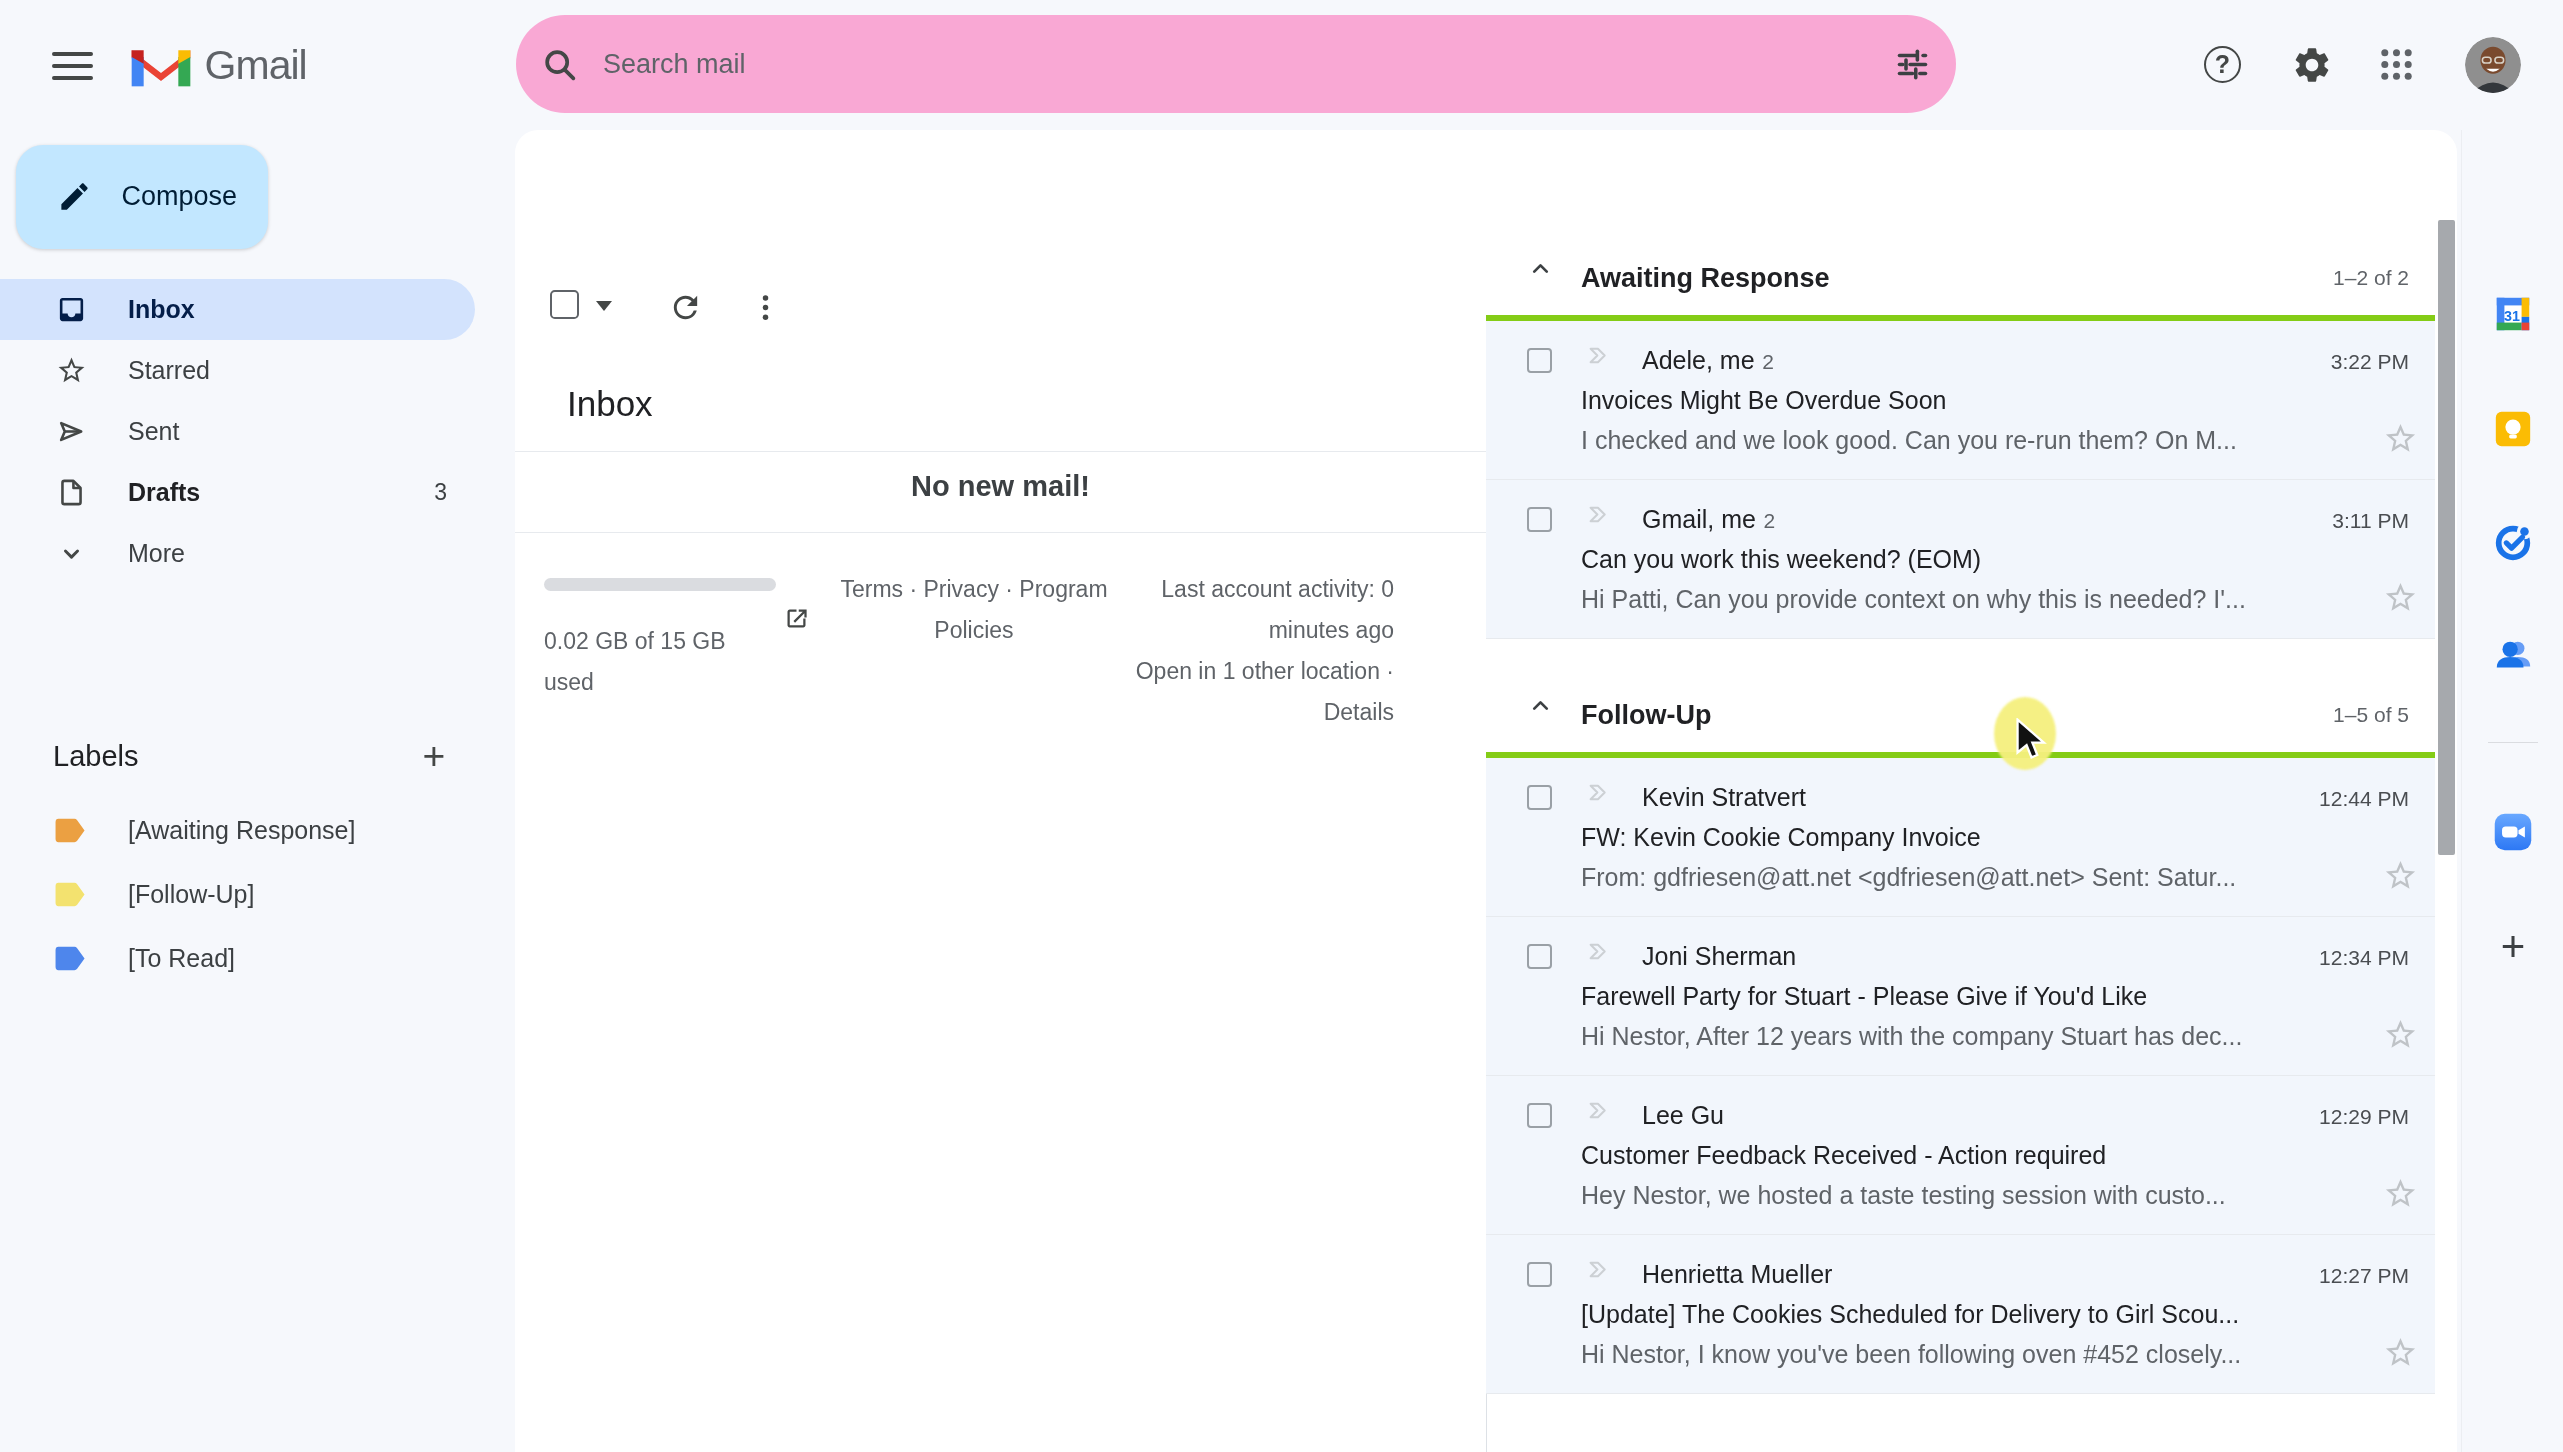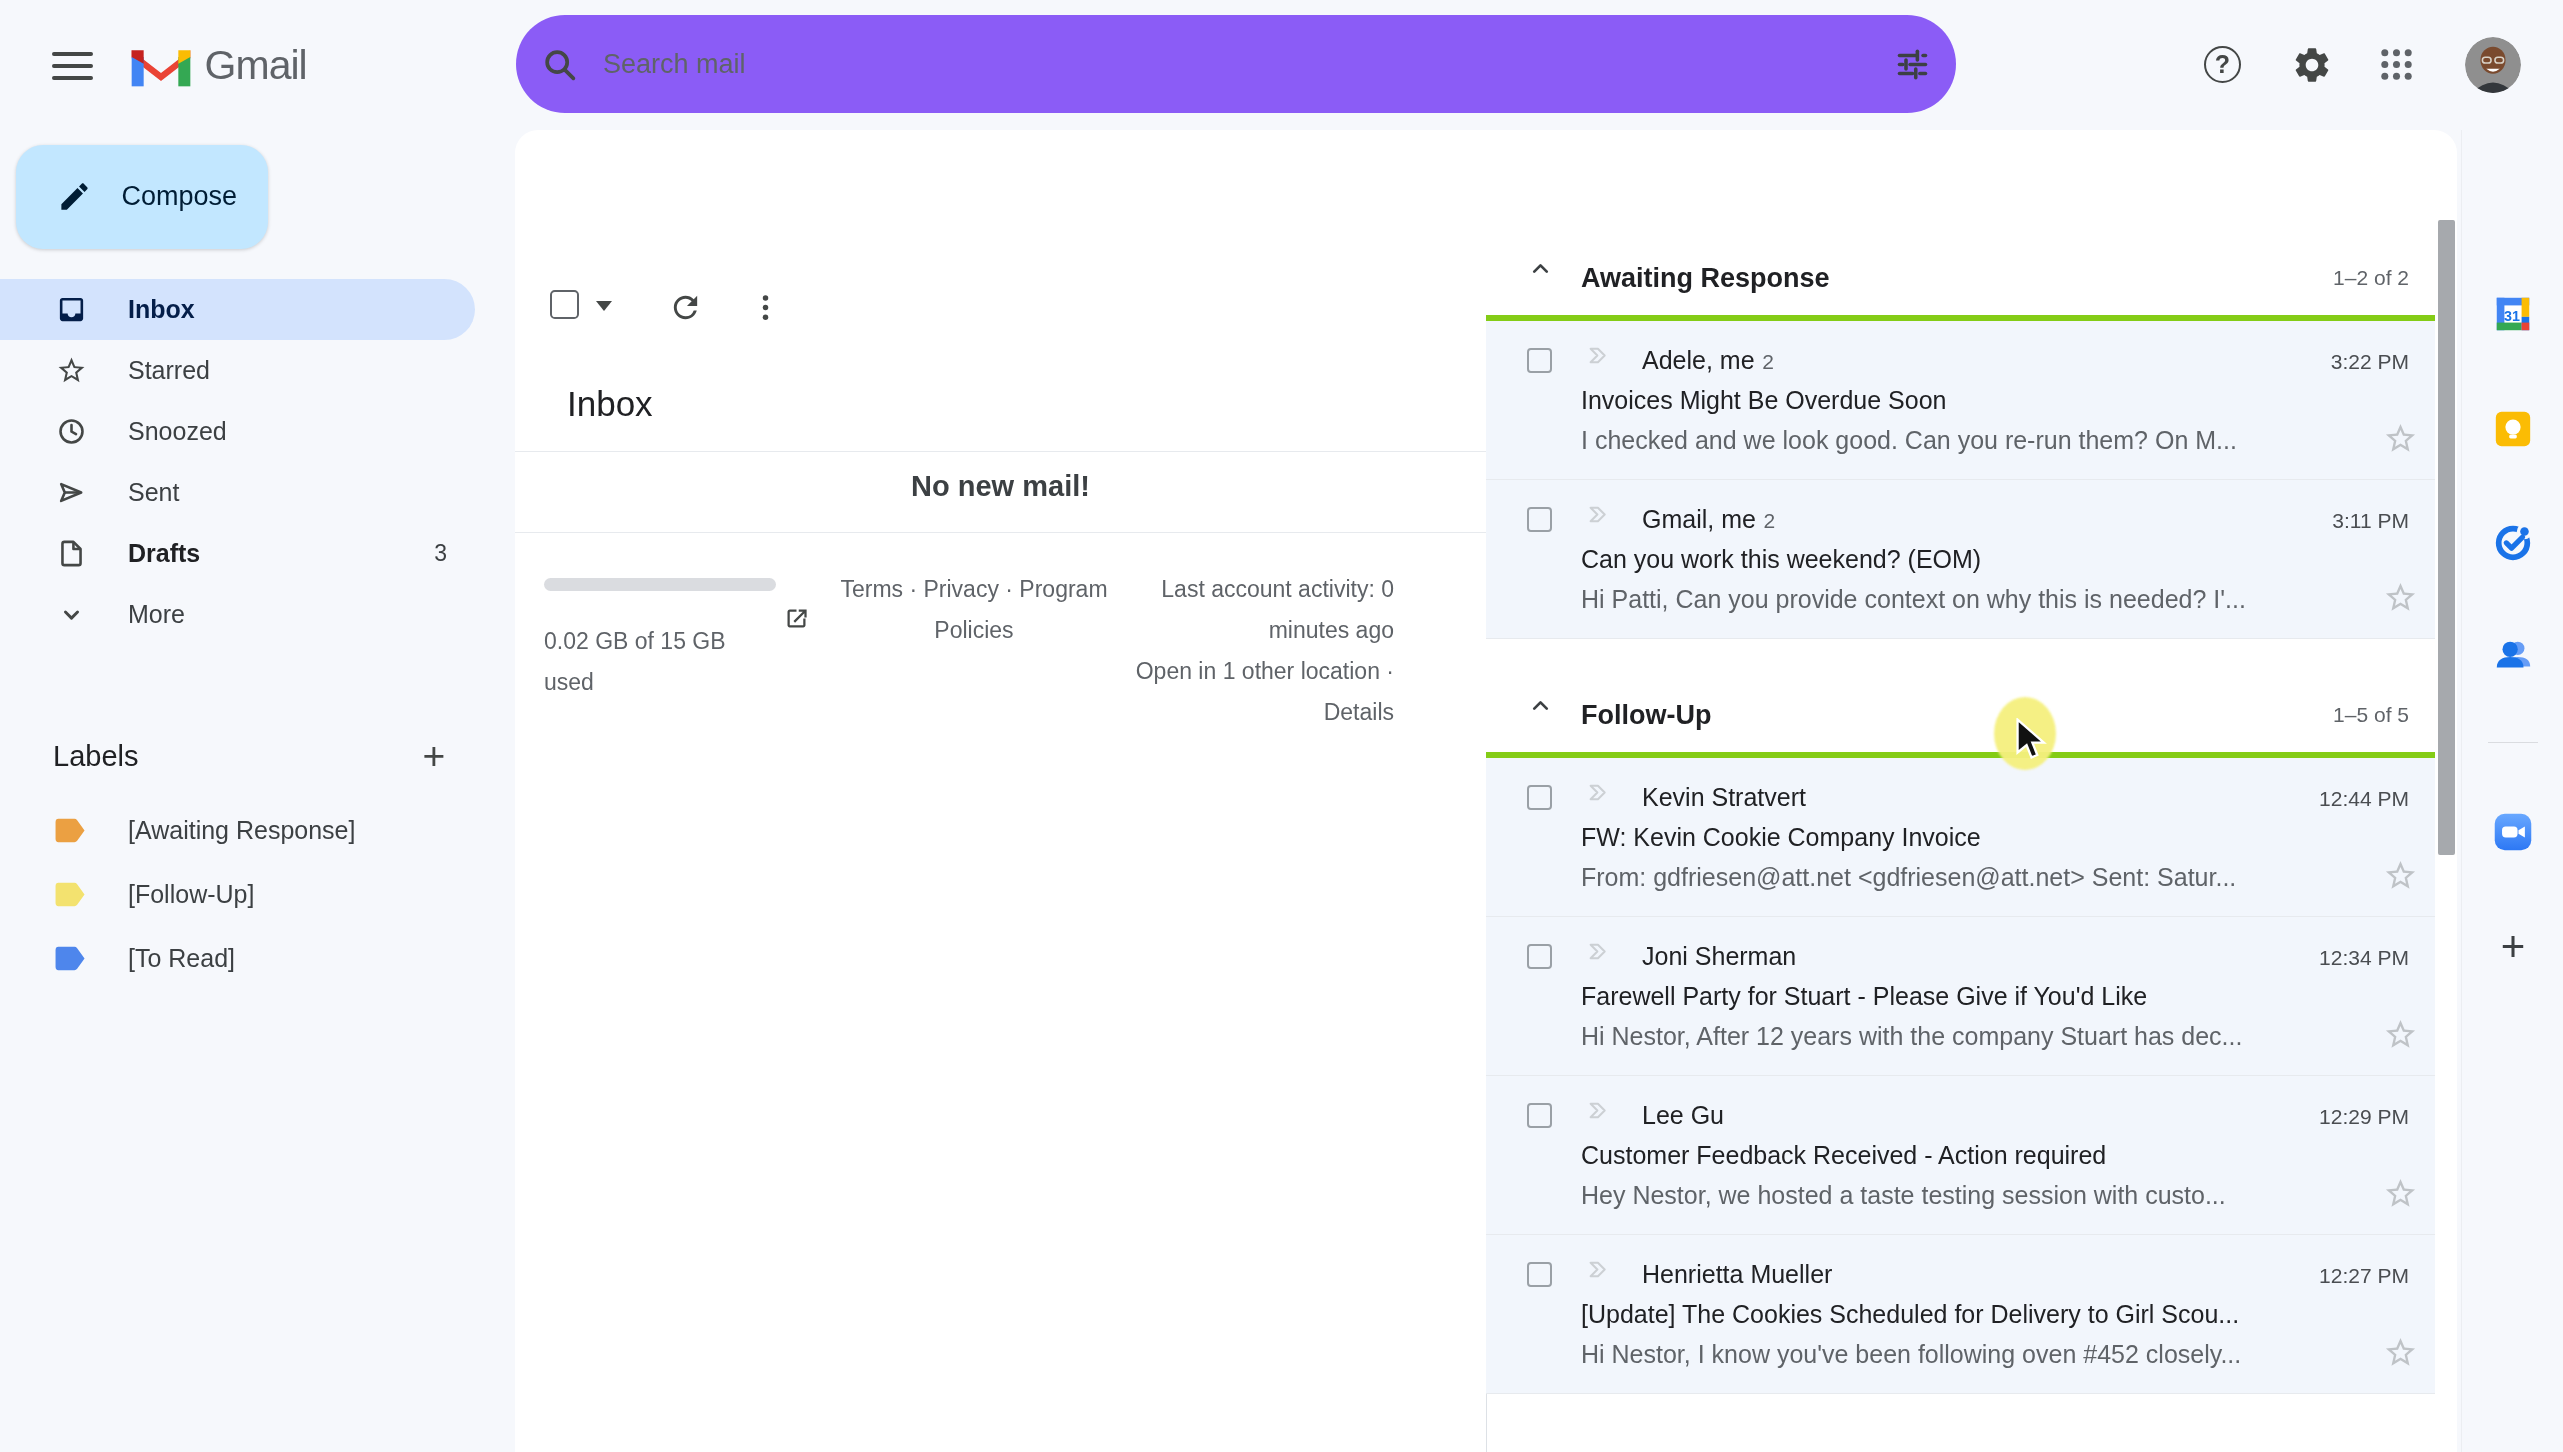--- a/index.html
+++ b/index.html
@@ -6,21 +6,21 @@
   html,body { width:2563px; height:1452px; overflow:hidden; }
   body { background:#f6f8fc; font-family:"Liberation Sans", sans-serif; color:#202124; position:relative; }
 
   
   #topbar { position:absolute; left:0; top:0; width:2563px; height:130px; }
   #hamburger { position:absolute; left:42px; top:39px; width:62px; height:54px; cursor:pointer; display:flex; flex-direction:column; justify-content:center; gap:7.7px; padding-left:9.7px; }
   #hamburger span { display:block; width:41px; height:3.9px; background:#444746; border-radius:1.9px; }
   #logo { position:absolute; left:129px; top:41px; display:flex; align-items:center; gap:11.6px; }
   #logo-text { font-size:41px; color:#5f6368; font-weight:500; letter-spacing:-1px; }
 
-  #searchbar { position:absolute; left:516px; top:15.4px; width:1440px; height:98px; background:#8b5cf6; border-radius:49px; display:flex; align-items:center; }
+  #searchbar { position:absolute; left:516px; top:15.4px; width:1440px; height:98px; background:#f9a8d4; border-radius:49px; display:flex; align-items:center; }
   #search-input { flex:1; border:none; background:transparent; outline:none; font-size:27px; color:#202124; font-family:"Liberation Sans",sans-serif; }
   #search-input::placeholder { color:#5f6368; }
   .sb-icon { width:87px; display:flex; justify-content:center; align-items:center; cursor:pointer; }
   .round-btn { width:69px; height:69px; border-radius:50%; display:flex; align-items:center; justify-content:center; cursor:pointer; }
   #help-btn { position:absolute; left:2188px; top:30px; }
   #settings-btn { position:absolute; left:2277px; top:30px; }
   #apps-btn { position:absolute; left:2362px; top:30px; }
   #avatar { position:absolute; left:2465px; top:37px; width:56px; height:56px; border-radius:50%; overflow:hidden; cursor:pointer; }
   #help-glyph { width:37px; height:37px; border:2.9px solid #444746; border-radius:50%; color:#444746; font-size:25px; font-weight:700; display:flex; align-items:center; justify-content:center; }
 
@@ -199,29 +199,20 @@
     <div class="nav-item">
       <span class="nicon">
           <svg width="31" height="31" viewBox="0 0 24 24">
             <path fill="#444746" d="M22 9.24l-7.19-.62L12 2 9.19 8.63 2 9.24l5.46 4.73L5.82 21 12 17.27 18.18 21l-1.63-7.03L22 9.24zM12 15.4l-3.76 2.27 1-4.28-3.32-2.88 4.38-.38L12 6.1l1.71 4.04 4.38.38-3.32 2.88 1 4.28L12 15.4z"></path>
           </svg>
         </span>
       <span class="nlabel">Starred</span>
     </div>
     <div class="nav-item">
       <span class="nicon">
-          <svg width="31" height="31" viewBox="0 0 24 24" fill="none" stroke="#444746" stroke-width="2">
-            <circle cx="12" cy="12" r="8.5"></circle>
-            <path d="M12 7v5l3.5 2" stroke-linecap="round"></path>
-          </svg>
-        </span>
-      <span class="nlabel">Snoozed</span>
-    </div>
-    <div class="nav-item">
-      <span class="nicon">
           <svg width="31" height="31" viewBox="0 0 24 24" fill="none" stroke="#444746" stroke-width="2" stroke-linejoin="round">
             <path d="M4 5.5L19.5 12 4 18.5 6.8 12z"></path>
             <path d="M6.8 12H19"></path>
           </svg>
         </span>
       <span class="nlabel">Sent</span>
     </div>
     <div class="nav-item bold">
       <span class="nicon">
           <svg width="31" height="31" viewBox="0 0 24 24" fill="none" stroke="#444746" stroke-width="2" stroke-linejoin="round">

